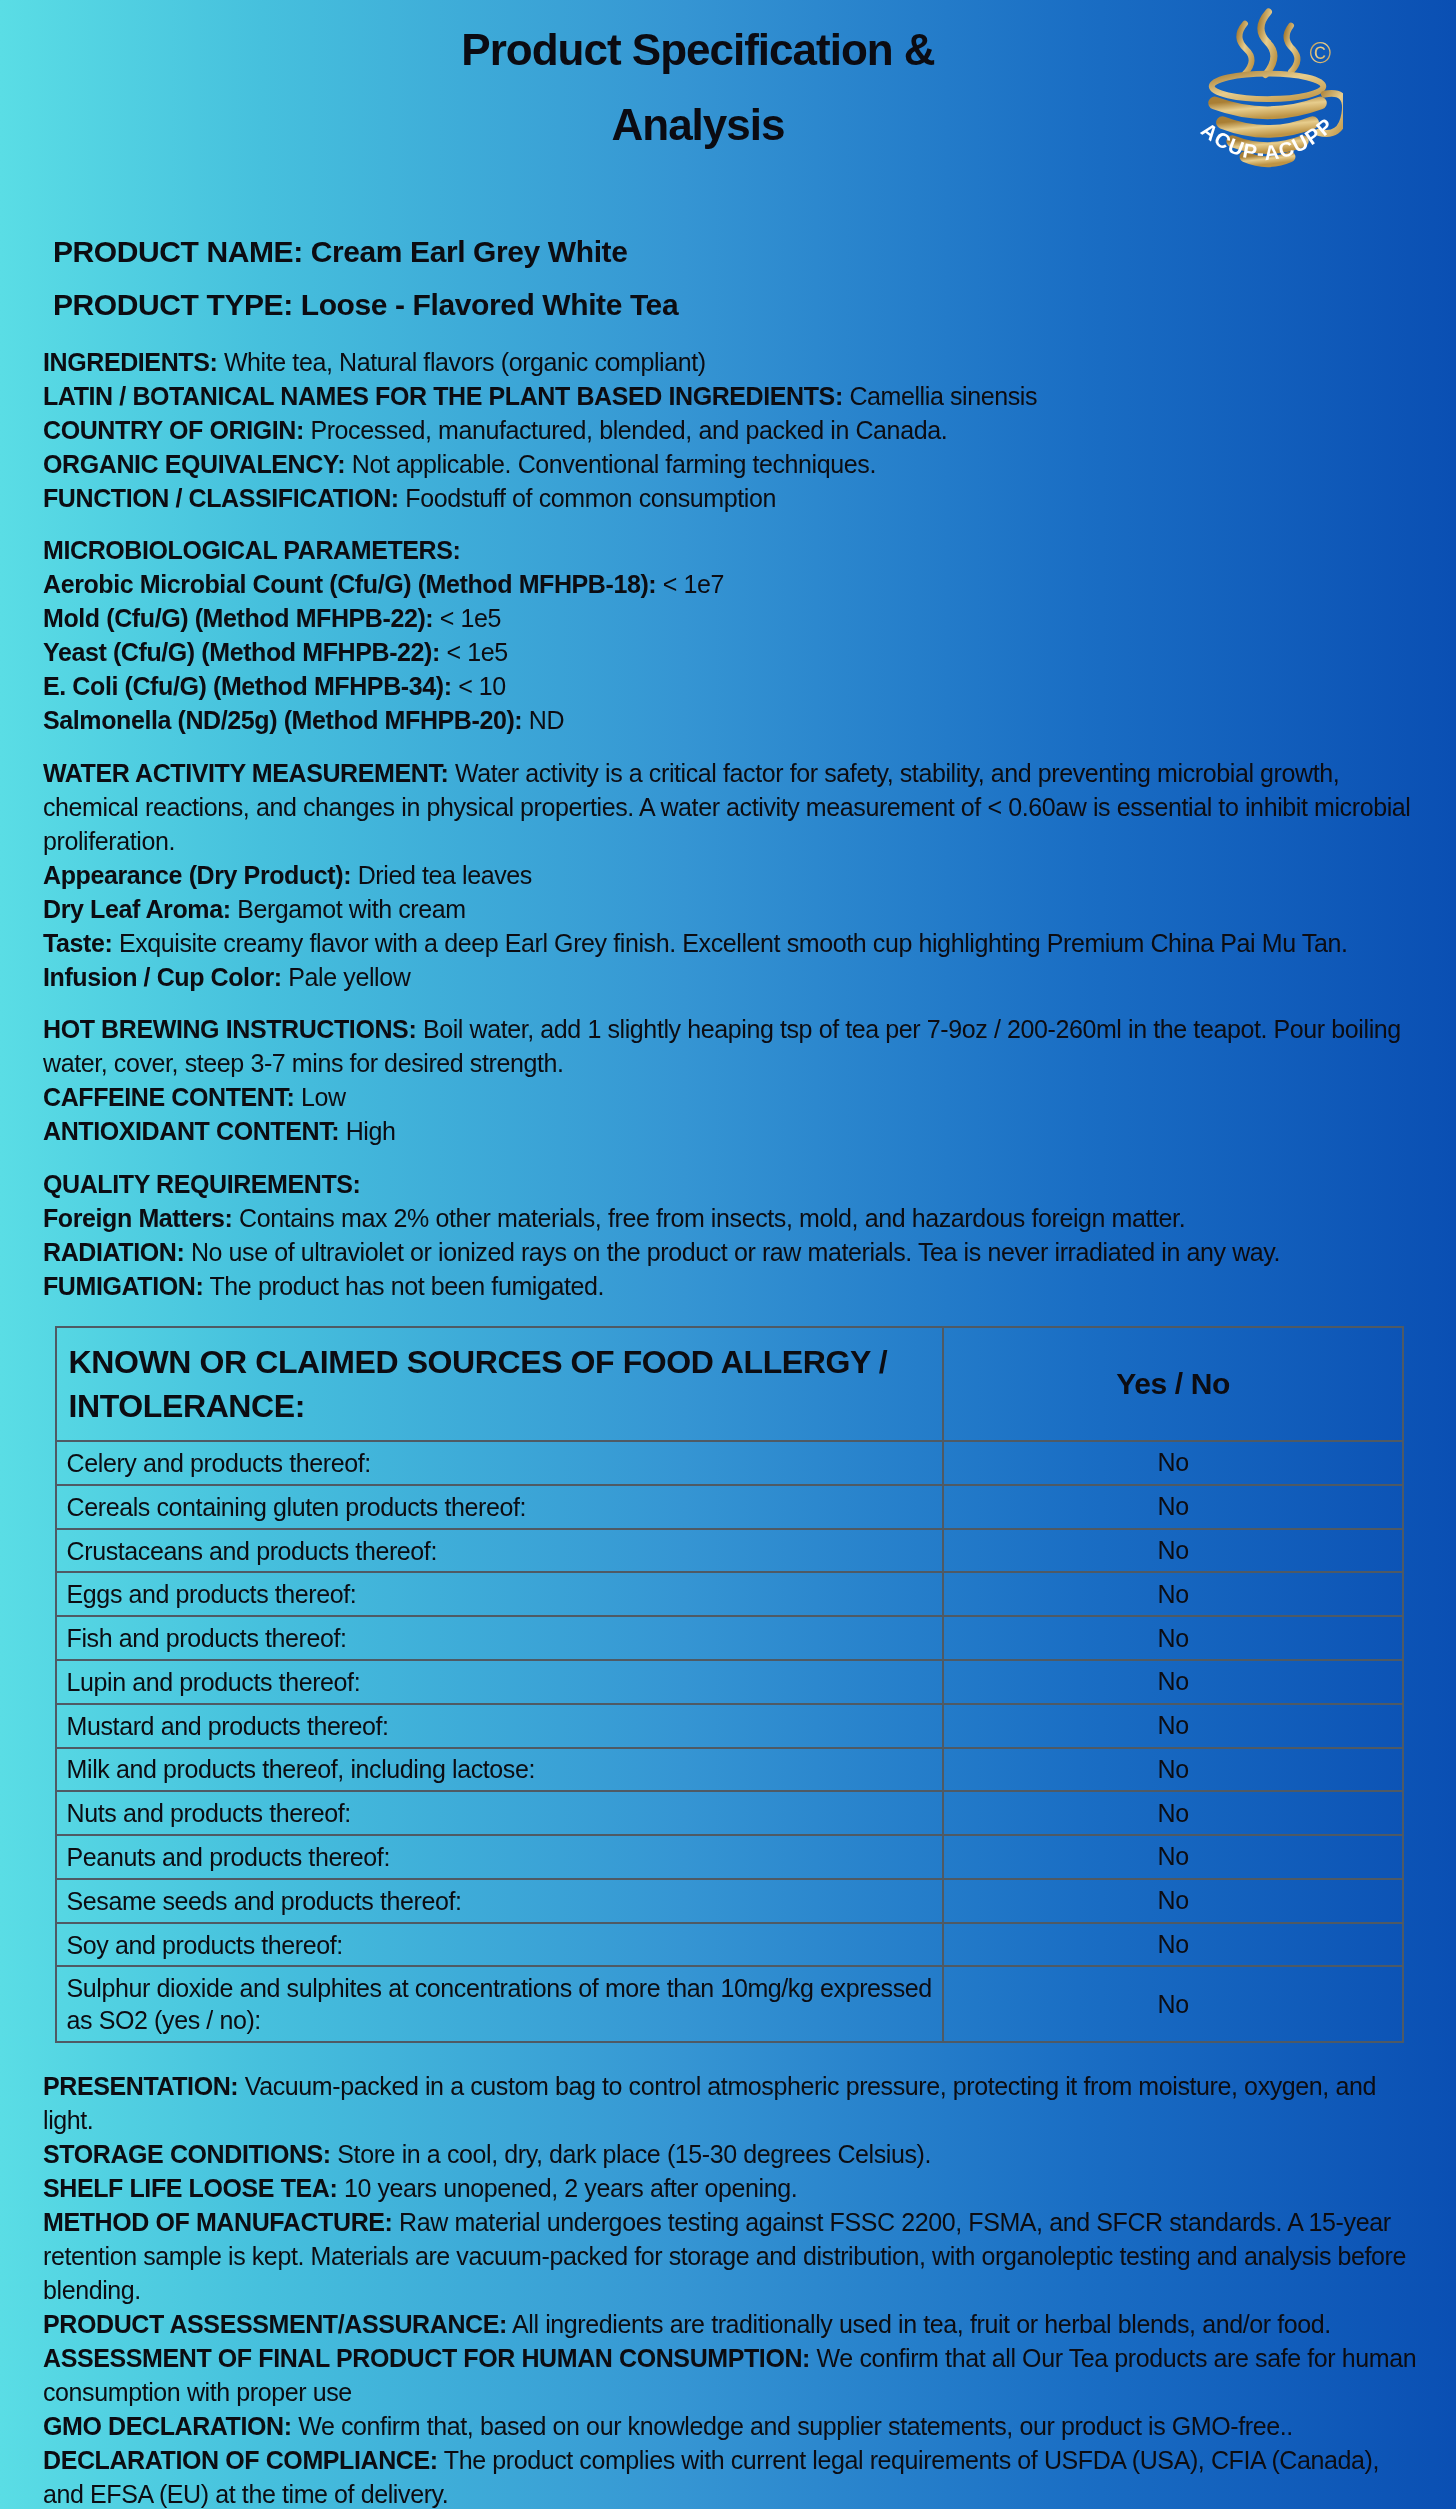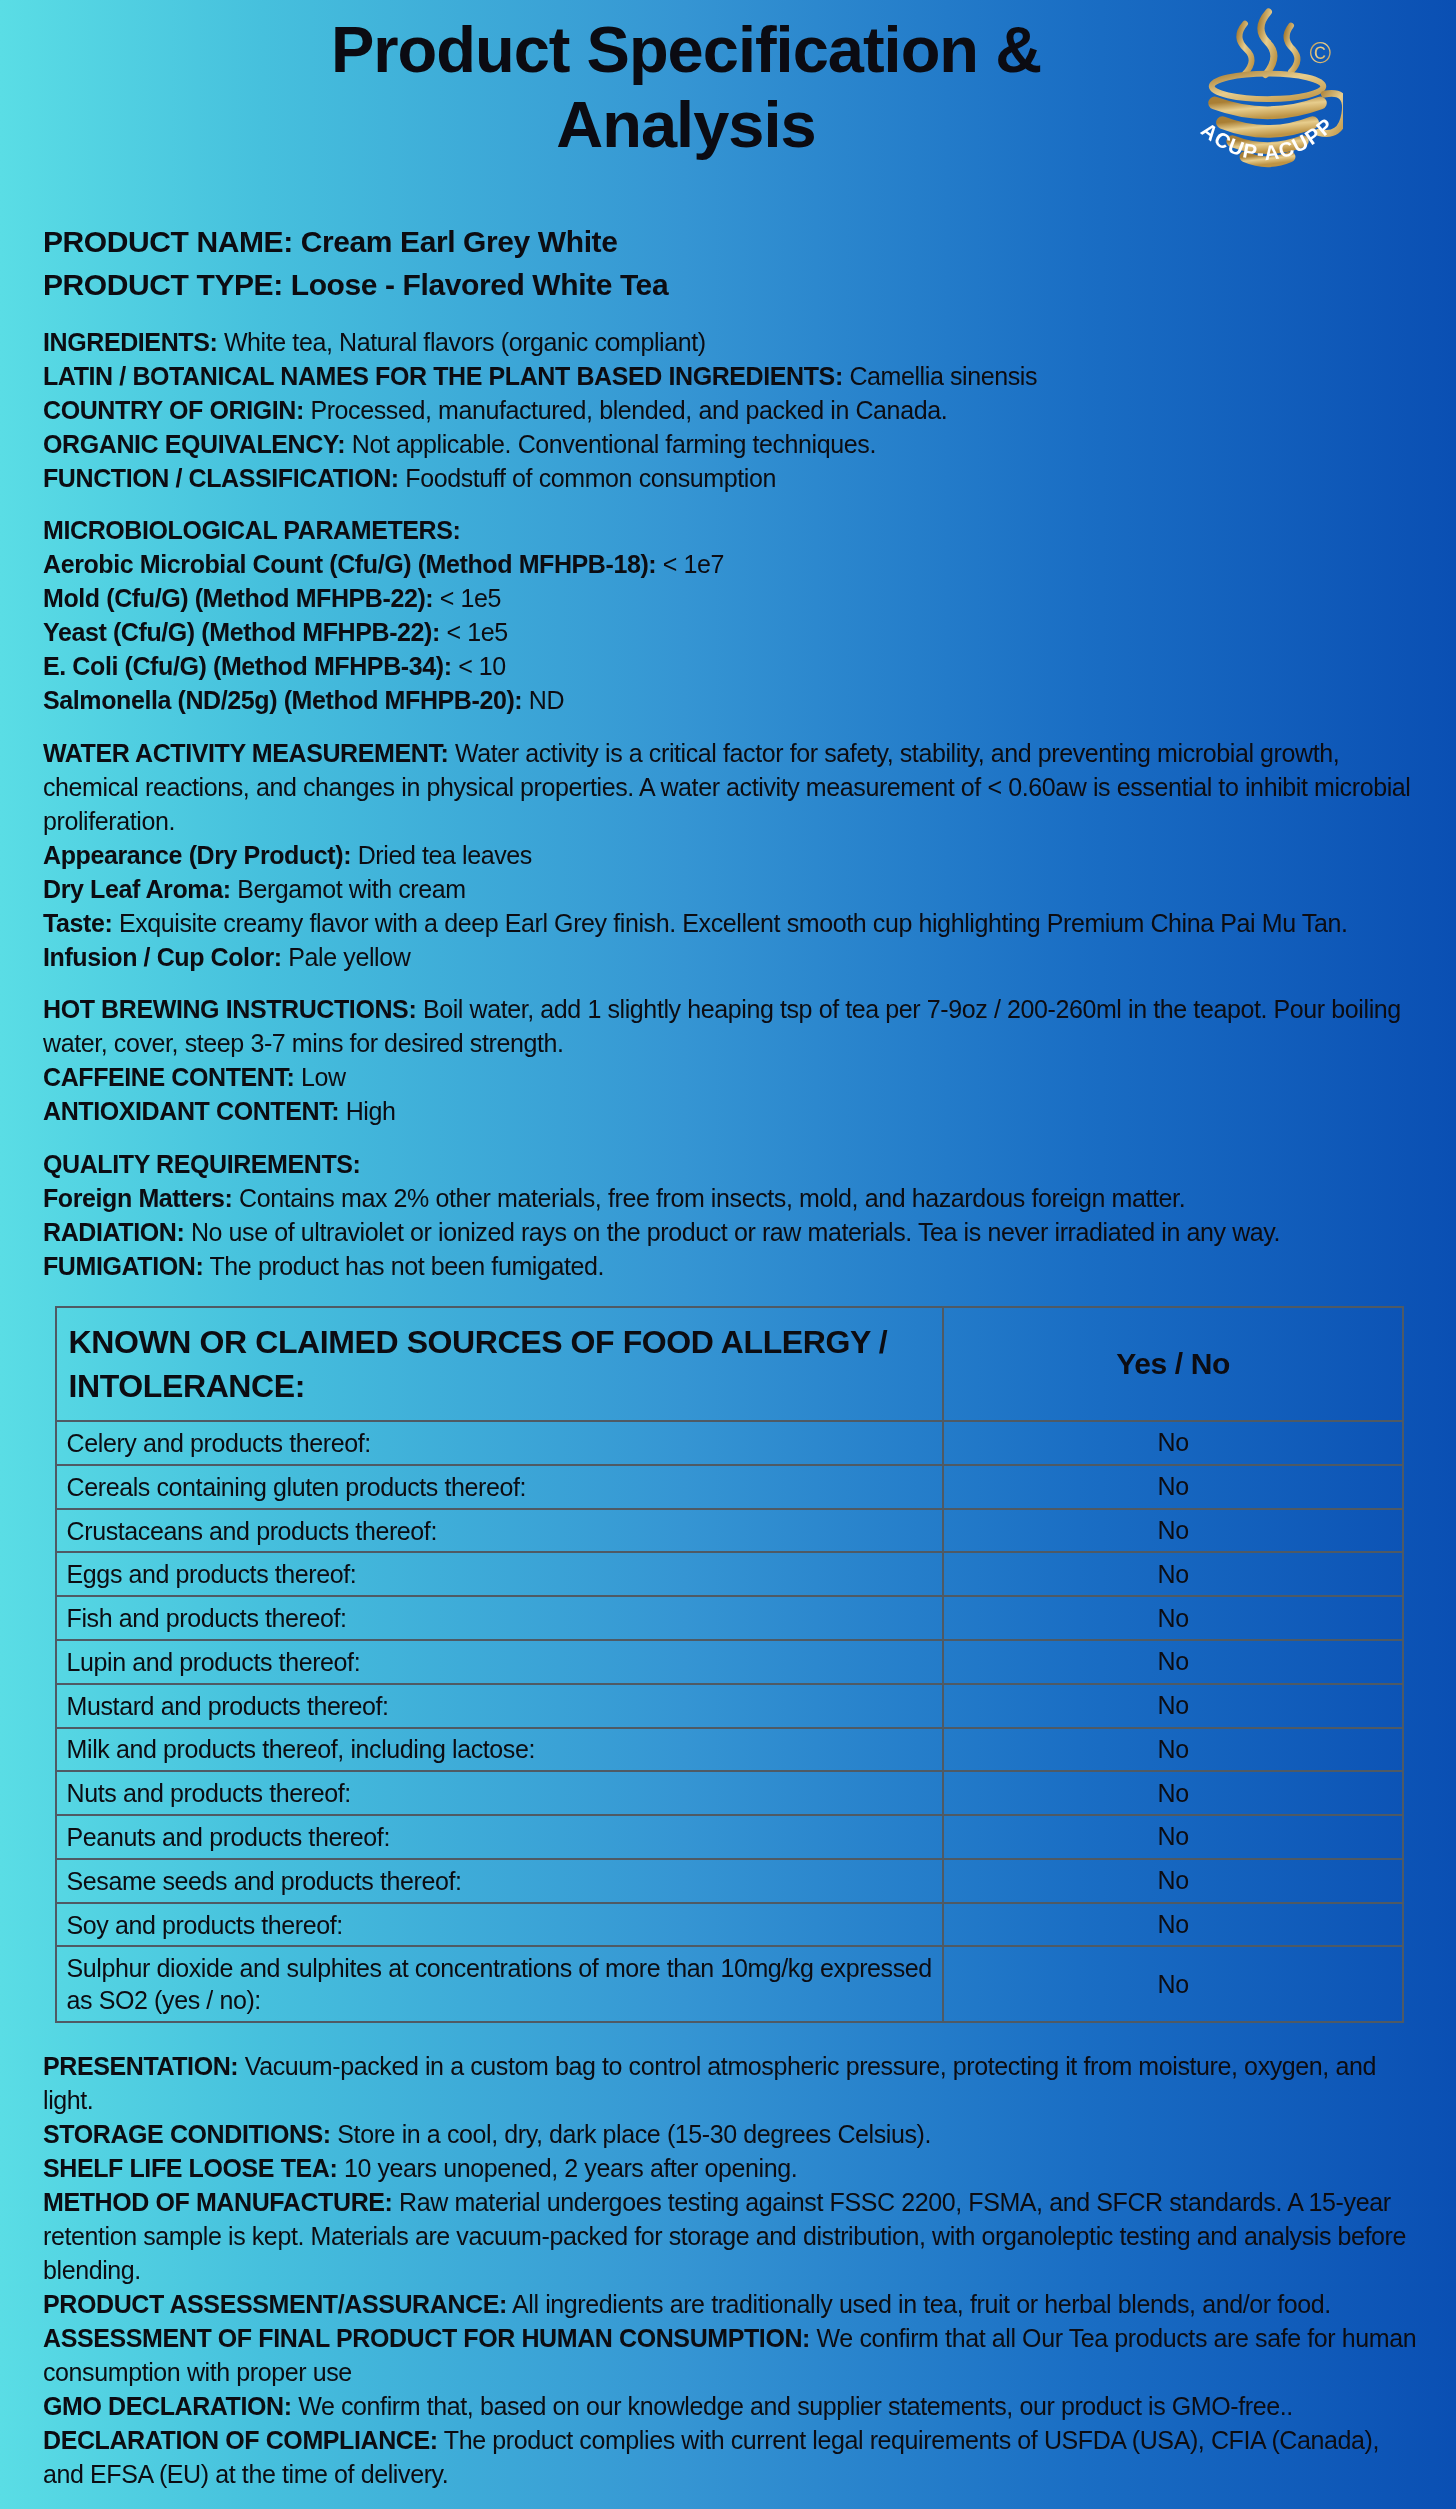--- a/index.html
+++ b/index.html
@@ -5,27 +5,27 @@
   html,body{margin:0;padding:0;background:#222;}
   .page{
     position:relative;
     width:1457px;height:2509px;
     background:linear-gradient(90deg,#5adde5 0%,#46c0dd 18%,#3595d3 47%,#1a6ec4 74%,#0a4fb3 100%);
     font-family:"Liberation Sans",sans-serif;
     color:#0c0c12;
     overflow:hidden;
   }
   .title{
-    position:absolute;top:11.8px;left:4px;width:1364px;
-    text-align:center;font-size:65px;font-weight:700;line-height:75px;
+    position:absolute;top:11.8px;left:16px;width:1364px;
+    text-align:center;font-size:44px;font-weight:700;line-height:75px;
     letter-spacing:-1px;color:#0b0b12;
   }
   .logo{position:absolute;top:7.8px;right:114px;}
   .content{position:absolute;top:220px;left:43px;width:1374px;}
-  .product-ln{margin:0;font-size:30px;line-height:43px;font-weight:700;letter-spacing:-0.4px;}
+  .product-ln{margin:10px;font-size:30px;line-height:43px;font-weight:700;letter-spacing:-0.4px;}
   .ln{margin:0;font-size:25px;line-height:34px;letter-spacing:-0.4px;}
   .ln b{font-weight:700;}
   .sec{margin-top:18.6px;}
   table.allergy{
     margin:23.5px 0 0 11.8px;width:1349px;
     border-collapse:collapse;border:2px solid #4f5a64;table-layout:fixed;
   }
   table.allergy th,table.allergy td{border:2px solid #4f5a64;vertical-align:middle;}
   th.c1{
     width:64%;text-align:left;font-size:32px;line-height:44px;font-weight:700;

